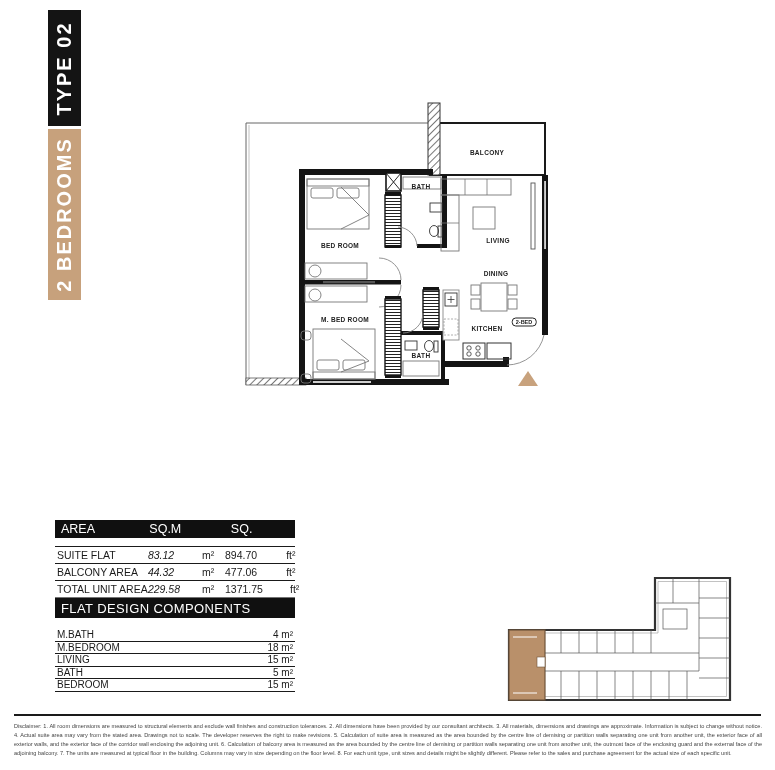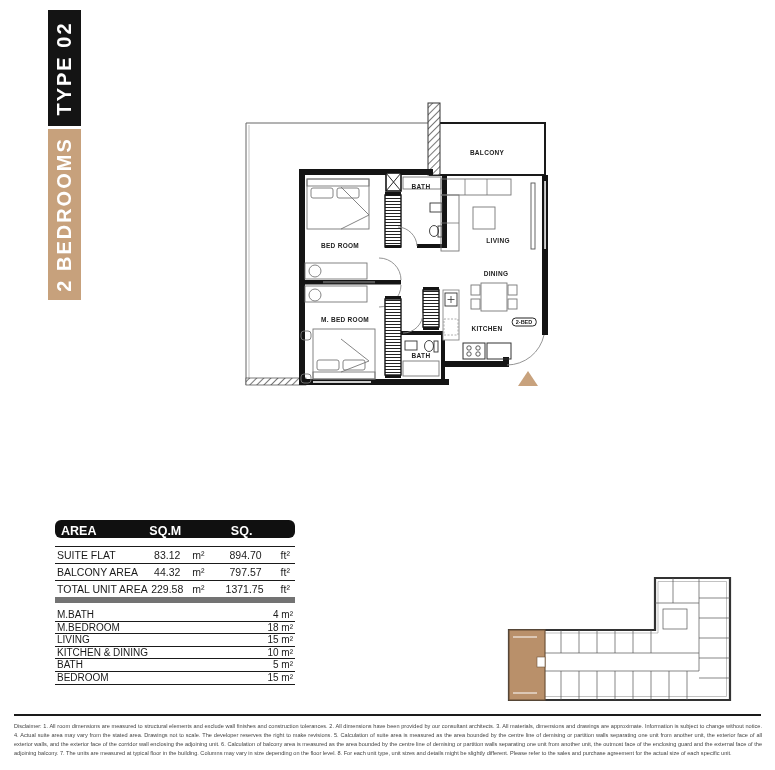--- a/index.html
+++ b/index.html
@@ -15,35 +15,35 @@
   .plan{position:absolute;left:235px;top:95px;width:320px;height:300px;}
   .plan svg{position:absolute;left:0;top:0;}
   .rlabel{position:absolute;transform:translate(-50%,-50%);font-size:6.5px;font-weight:bold;
           color:#222;letter-spacing:.3px;white-space:nowrap;}
   .unit-tag{position:absolute;transform:translate(-50%,-50%);font-size:5.5px;font-weight:bold;
             border:1px solid #222;border-radius:4px;padding:0 3px;line-height:7px;background:#fff;}
   
   .tbl{position:absolute;left:55px;width:240px;}
   .area-tbl{top:520px;}
   .comp-tbl{top:598px;}
-  .tbl-head{background:#101010;color:#fff;font-weight:bold;display:flex;align-items:flex-end;border-radius:6px;}
+  .tbl-head{background:#101010;color:#fff;font-weight:normal;display:flex;align-items:center;}
   .area-tbl .tbl-head{height:18px;font-size:12.5px;}
   .comp-tbl .tbl-head{height:20px;font-size:13px;letter-spacing:.4px;padding-left:6px;}
   .hc1{width:92px;padding-left:6px;}
   .hc2{width:78px;padding-left:4px;}
   .hc3{width:70px;padding-left:10px;}
   .area-rows{margin-top:8px;}
   .arow{display:flex;align-items:center;height:16px;border-top:1px solid #1a1a1a;font-size:10.5px;}
   .arow:last-child{border-bottom:6px solid #737373;}
   .ac1{width:92px;padding-left:2px;}
   .ac2{width:78px;display:flex;}
   .ac3{width:70px;display:flex;gap:13px;}
-  .val{width:38px;text-align:center;}
+  .val{width:38px;text-align:left;font-style:italic;}
   .val3{width:36px;text-align:right;}
-  .unit{margin-left:6px;}
+  .unit{margin-left:16px;}
   .comp-rows{margin-top:11px;}
   .crow{display:flex;align-items:flex-start;justify-content:space-between;height:11.6px;
         border-bottom:1px solid #1a1a1a;font-size:10px;padding:0 2px;}
   
   .keyplan{position:absolute;left:503px;top:573px;width:232px;height:132px;}
   
   .sep{position:absolute;left:14px;top:714px;width:747px;height:2px;background:#1a1a1a;}
   .disclaimer{position:absolute;left:14px;top:722px;width:748px;font-size:5.6px;line-height:1.62;
               color:#444;text-align:justify;}
 </style>
@@ -204,55 +204,52 @@
             <span class="unit">ft²</span>
           </div>
       </div>
       <div class="arow">
         <div class="ac1">BALCONY AREA</div>
         <div class="ac2">
             <span class="val">44.32</span>
             <span class="unit">m²</span>
           </div>
         <div class="ac3">
-            <span class="val3">797.57</span>
+            <span class="val3">477.06</span>
             <span class="unit">ft²</span>
           </div>
       </div>
       <div class="arow">
         <div class="ac1">TOTAL UNIT AREA</div>
         <div class="ac2">
             <span class="val">229.58</span>
             <span class="unit">m²</span>
           </div>
         <div class="ac3">
             <span class="val3">1371.75</span>
             <span class="unit">ft²</span>
           </div>
       </div>
     </div>
   </div>
 
   <div class="tbl comp-tbl">
+    <div class="tbl-head">FLAT DESIGN COMPONENTS</div>
     <div class="comp-rows">
       <div class="crow">
           <span>M.BATH</span>
           <span>4 m²</span>
         </div>
       <div class="crow">
           <span>M.BEDROOM</span>
           <span>18 m²</span>
         </div>
       <div class="crow">
           <span>LIVING</span>
           <span>15 m²</span>
-        </div>
-      <div class="crow">
-          <span>KITCHEN &amp; DINING</span>
-          <span>10 m²</span>
         </div>
       <div class="crow">
           <span>BATH</span>
           <span>5 m²</span>
         </div>
       <div class="crow">
           <span>BEDROOM</span>
           <span>15 m²</span>
         </div>
     </div>

